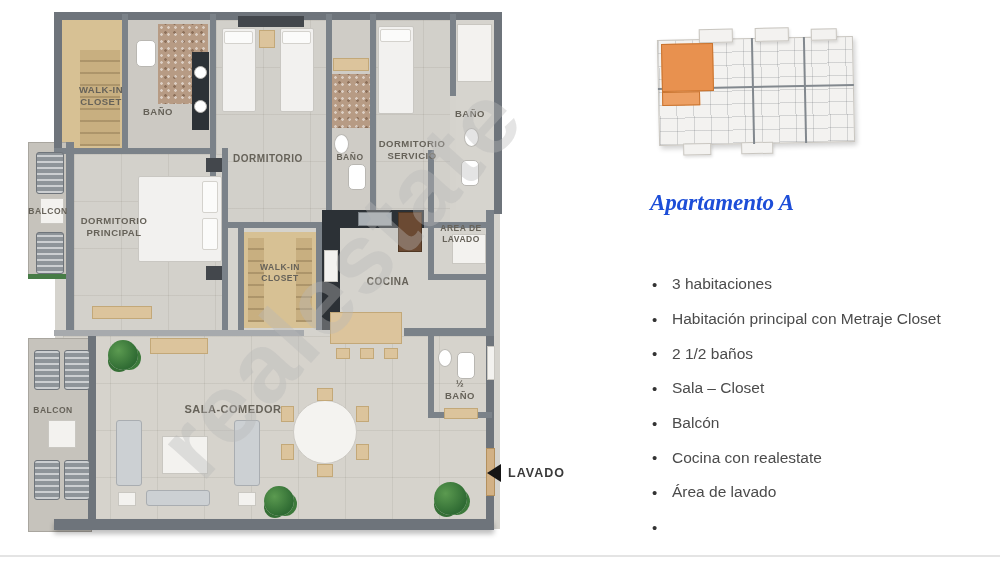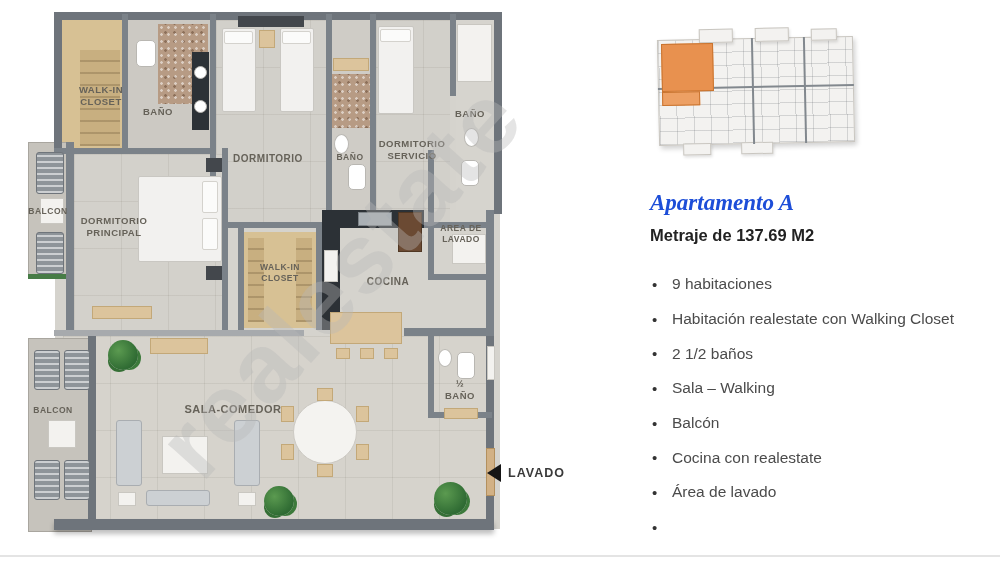--- a/index.html
+++ b/index.html
@@ -243,38 +243,37 @@
     <div class="kp-tab" style="left:30px;top:120px;width:28px;height:12px;"></div>
     <div class="kp-tab" style="left:88px;top:120px;width:32px;height:12px;"></div>
     <div class="kp-line" style="left:6px;top:64px;width:196px;height:2px;"></div>
     <div class="kp-line" style="left:100px;top:16px;width:2px;height:106px;"></div>
     <div class="kp-line" style="left:152px;top:16px;width:2px;height:106px;"></div>
     <div id="kp-unit" style="left:10px;top:20px;width:52px;height:48px;"></div>
     <div id="kp-unit2" style="left:10px;top:68px;width:38px;height:14px;"></div>
   </div>
 
   <h1 id="apt-title">Apartamento A</h1>
-  <h2 id="apt-subtitle">Metraje de 137.69 M2</h2>
 
   <ul id="feature-list">
     <li>
         <span class="bullet">•</span>
-        <span>9 habitaciones</span>
-      </li>
-    <li>
-        <span class="bullet">•</span>
-        <span>Habitación realestate con Walking Closet</span>
+        <span>3 habitaciones</span>
+      </li>
+    <li>
+        <span class="bullet">•</span>
+        <span>Habitación principal con Metraje Closet</span>
       </li>
     <li>
         <span class="bullet">•</span>
         <span>2 1/2 baños</span>
       </li>
     <li>
         <span class="bullet">•</span>
-        <span>Sala – Walking</span>
+        <span>Sala – Closet</span>
       </li>
     <li>
         <span class="bullet">•</span>
         <span>Balcón</span>
       </li>
     <li>
         <span class="bullet">•</span>
         <span>Cocina con realestate</span>
       </li>
     <li>

